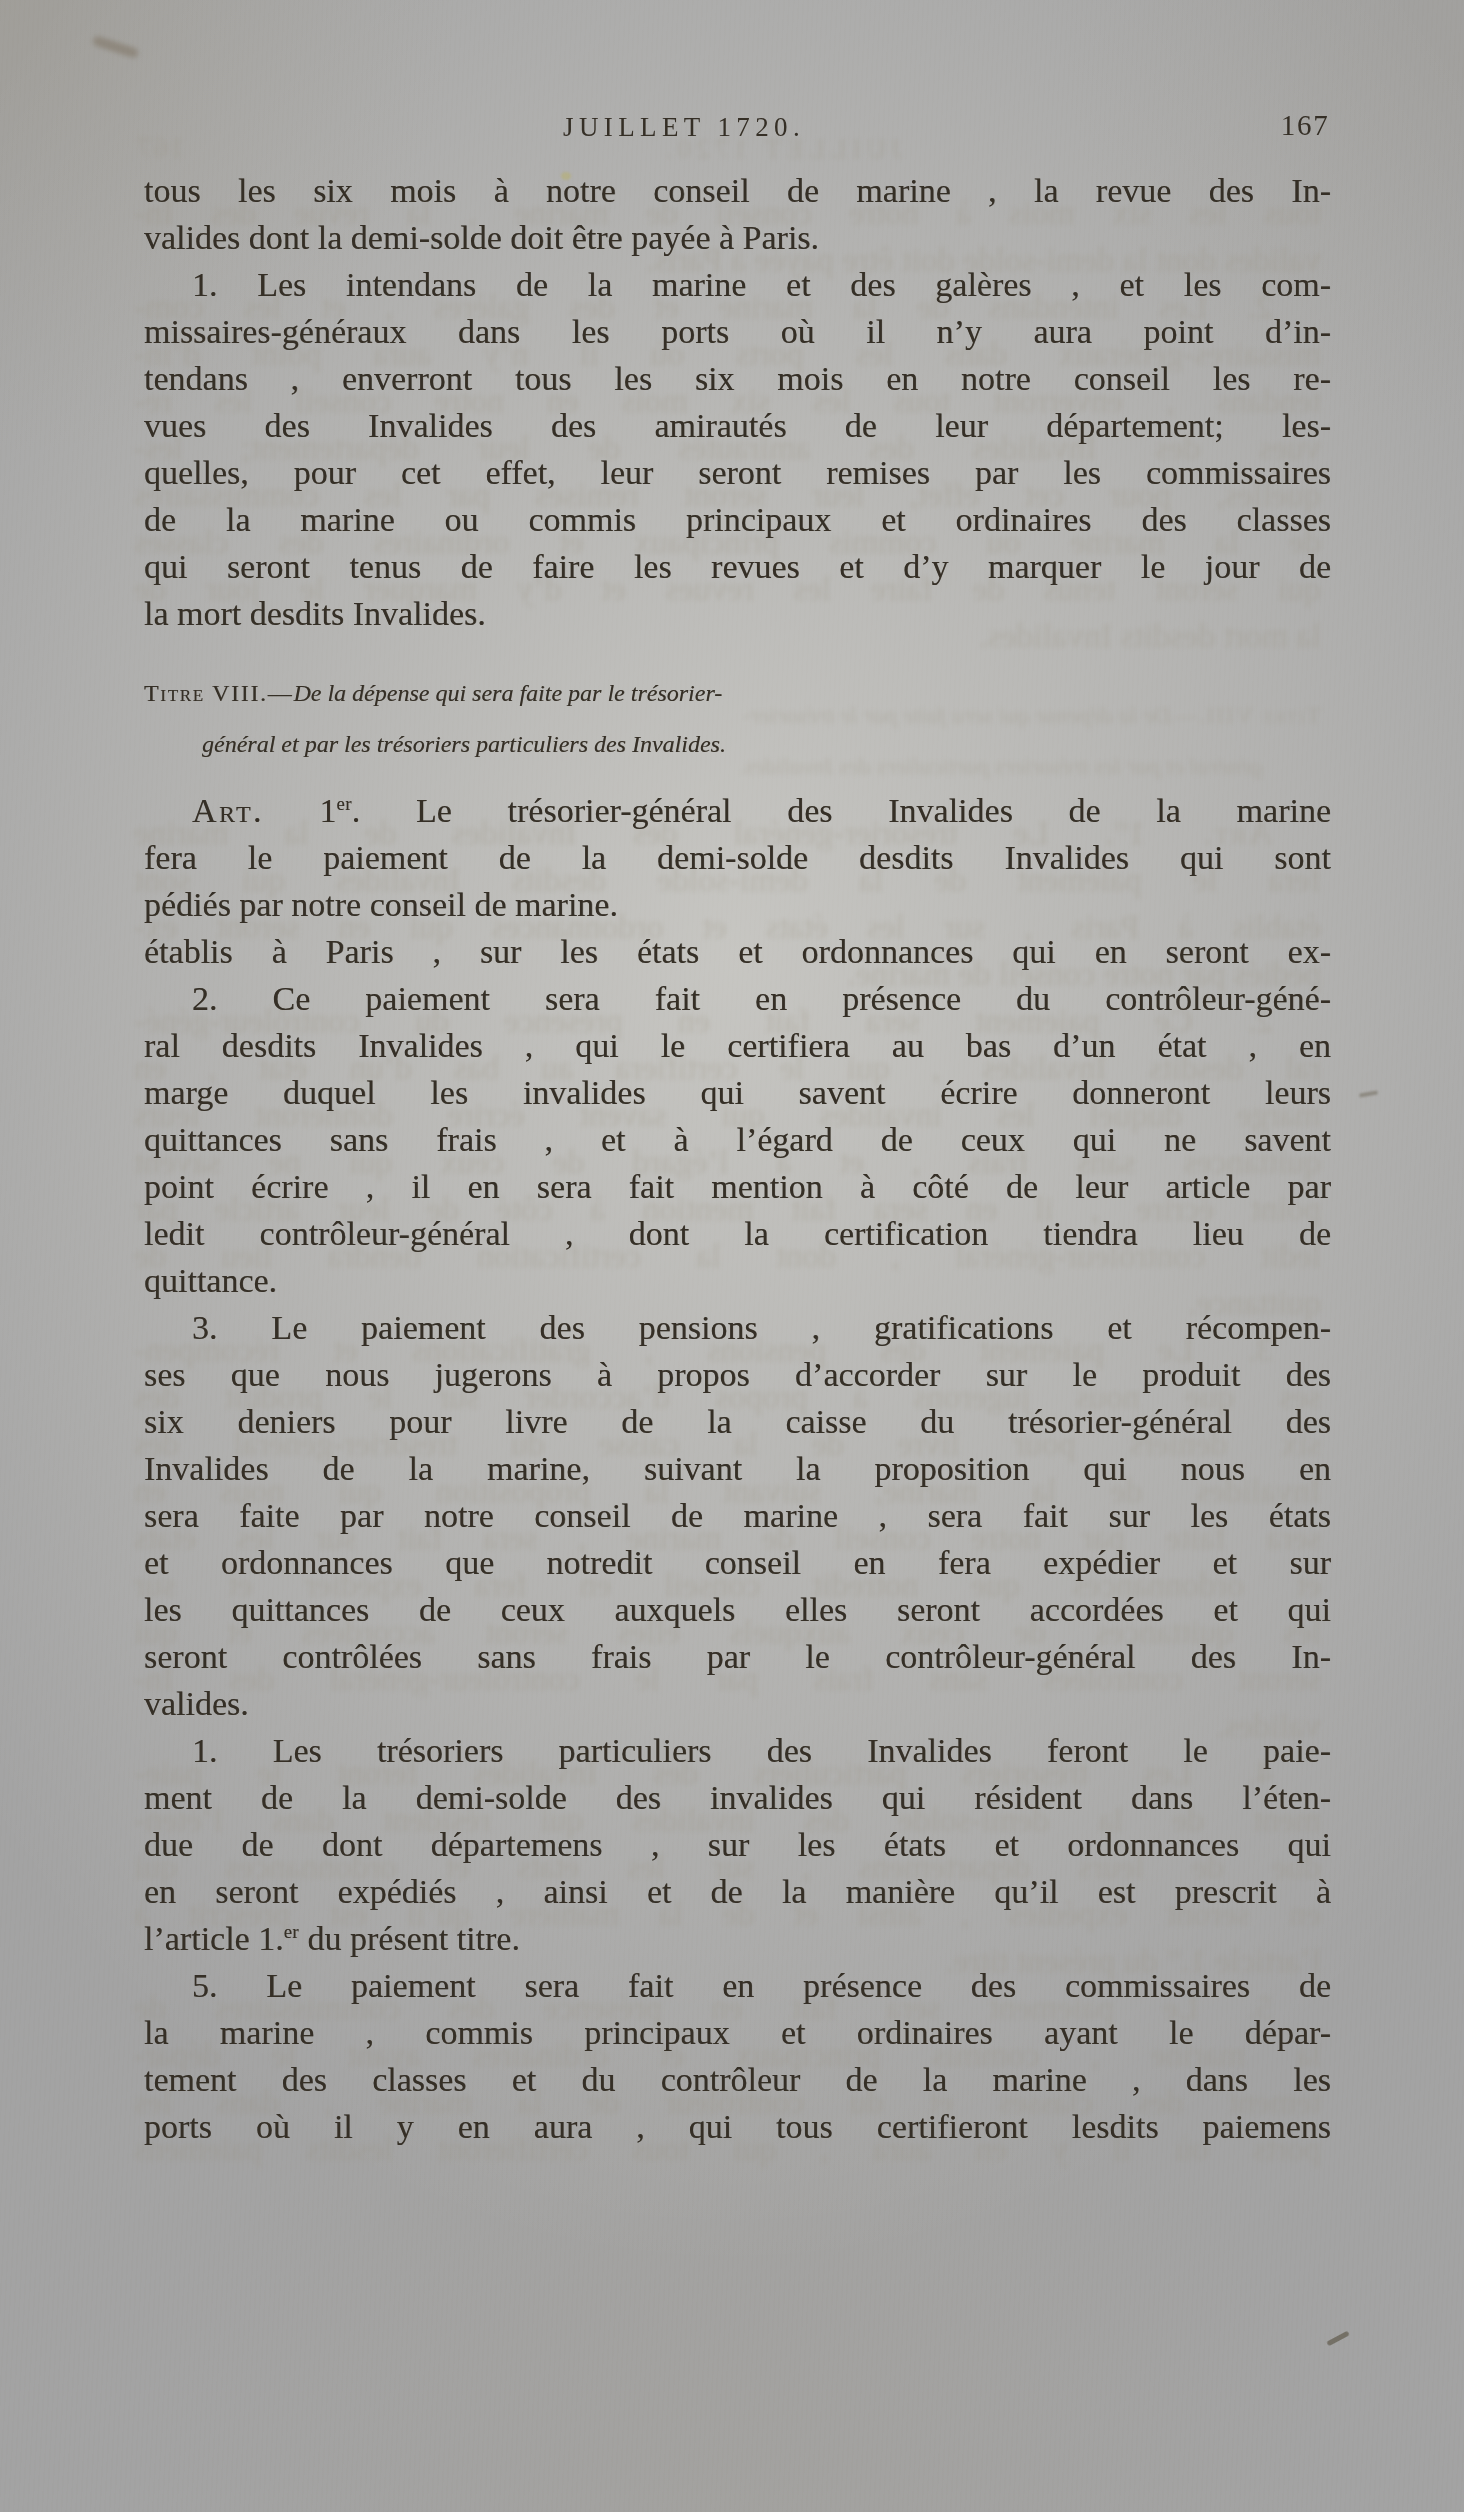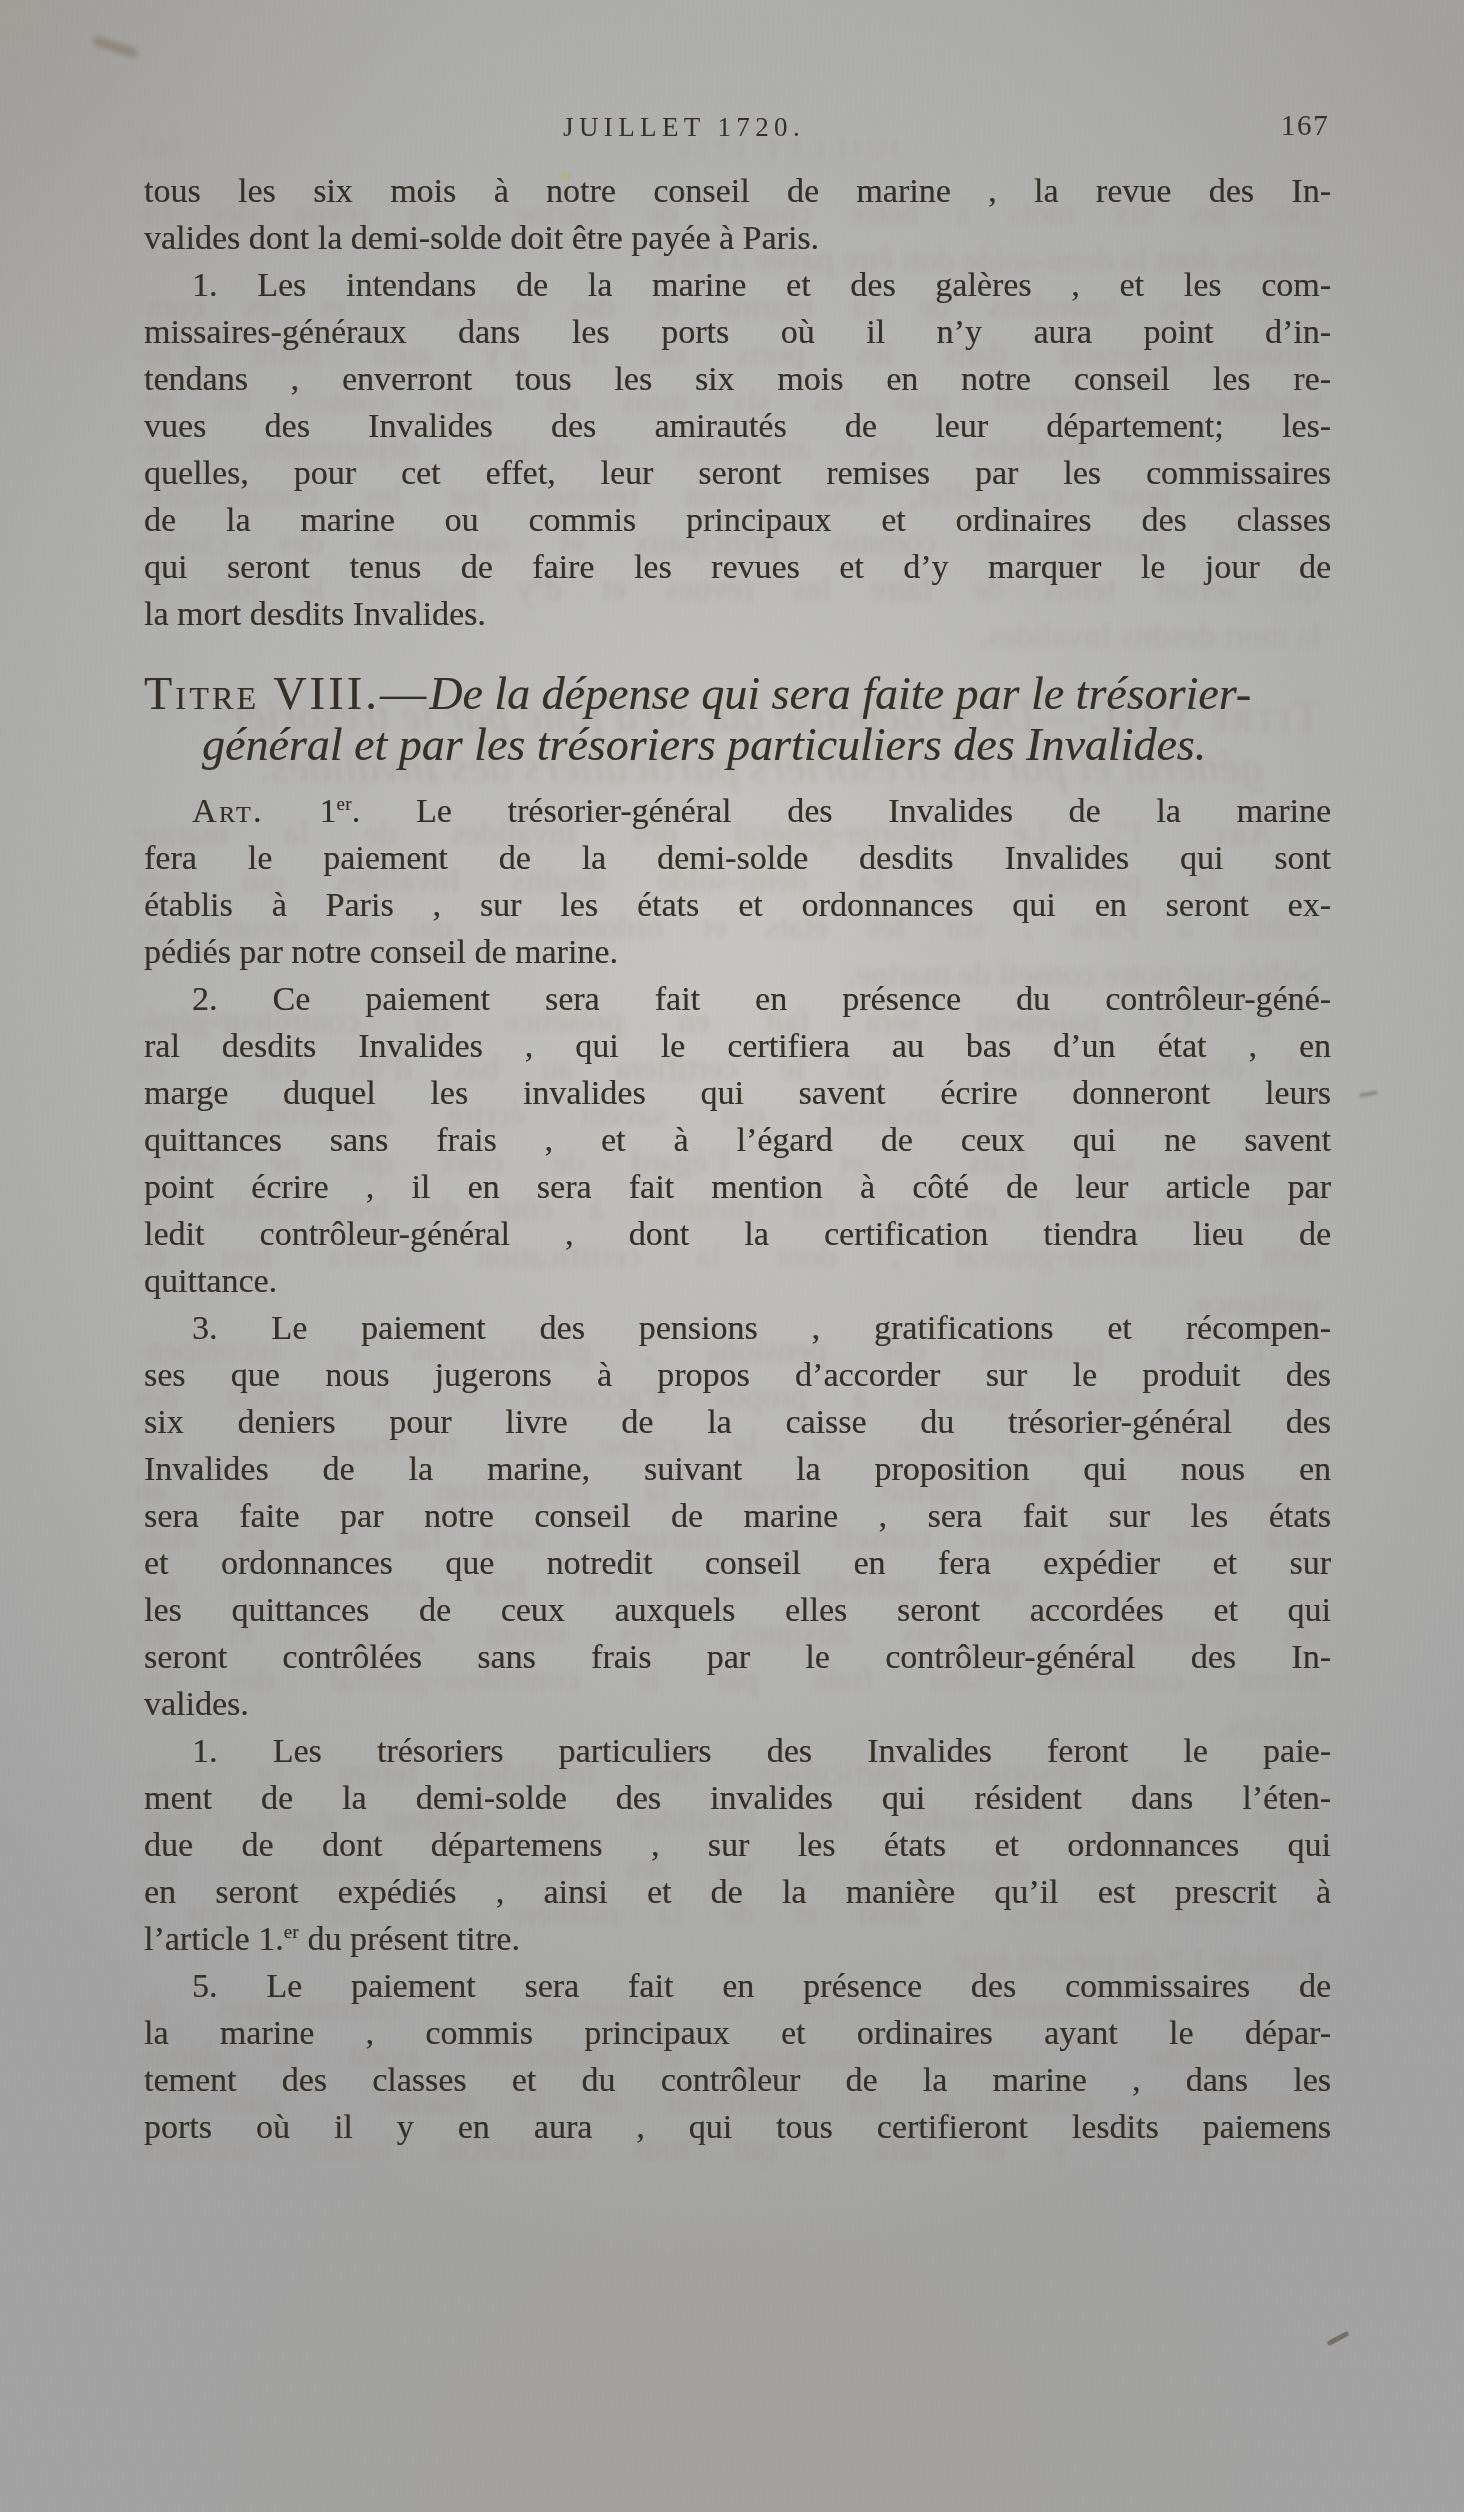--- a/index.html
+++ b/index.html
@@ -38,21 +38,21 @@
   }
   p{margin:0;padding:0;}
   .line{display:block;overflow:hidden;}
   .j{text-align:justify;text-align-last:justify;}
   .end{text-align:left;text-align-last:left;}
   .ind{text-indent:48px;}
   .sc{font-variant:small-caps;letter-spacing:0.07em;}
   .it{font-style:italic;}
   sup.ord{font-size:0.55em;vertical-align:super;line-height:0;letter-spacing:0.02em;}
 
-  .titre{margin:30.5px 0 17.6px;line-height:51px;font-size:46px;}
+  .titre{margin:30.5px 0 17.6px;line-height:51px;font-size:24px;}
   .titre .l2{padding-left:58px;}
 
   .speck{position:absolute;z-index:4;pointer-events:none;}
   .smudge-tl{left:92px;top:42px;width:47px;height:10.4px;background:rgba(125,115,98,0.55);border-radius:6.4px;transform:rotate(18deg);filter:blur(2.4px);}
   .dot-yellow{left:561px;top:172px;width:9.6px;height:8px;background:rgba(185,175,95,0.45);border-radius:50%;filter:blur(0.8px);}
   .mark-margin{left:1359px;top:1092px;width:19px;height:4px;background:rgba(100,92,75,0.45);border-radius:2.4px;transform:rotate(-10deg);filter:blur(0.8px);}
   .mark-br{left:1326px;top:2336px;width:24px;height:4.8px;background:rgba(85,78,62,0.6);border-radius:2.4px;transform:rotate(-28deg);filter:blur(0.4px);}
 </style>
 </head>
 <body>
@@ -162,22 +162,22 @@
       </p>
 
       <p class="titre">
         <span class="line"><span class="sc">Titre VIII.—</span><span class="it">De la dépense qui sera faite par le trésorier-</span></span>
         <span class="line l2 it">général et par les trésoriers particuliers des Invalides.</span>
       </p>
 
       <p>
         <span class="line j ind"><span class="sc">Art.</span><span> 1</span><sup class="ord">er</sup><span>. Le trésorier-général des Invalides de la marine</span></span>
         <span class="line j">fera le paiement de la demi-solde desdits Invalides qui sont</span>
+        <span class="line end">pédiés par notre conseil de marine.</span>
         <span class="line j">établis à Paris , sur les états et ordonnances qui en seront ex-</span>
-        <span class="line end">pédiés par notre conseil de marine.</span>
       </p>
 
       <p>
         <span class="line j ind">2. Ce paiement sera fait en présence du contrôleur-géné-</span>
         <span class="line j">ral desdits Invalides , qui le certifiera au bas d’un état , en</span>
         <span class="line j">marge duquel les invalides qui savent écrire donneront leurs</span>
         <span class="line j">quittances sans frais , et à l’égard de ceux qui ne savent</span>
         <span class="line j">point écrire , il en sera fait mention à côté de leur article par</span>
         <span class="line j">ledit contrôleur-général , dont la certification tiendra lieu de</span>
         <span class="line end">quittance.</span>

